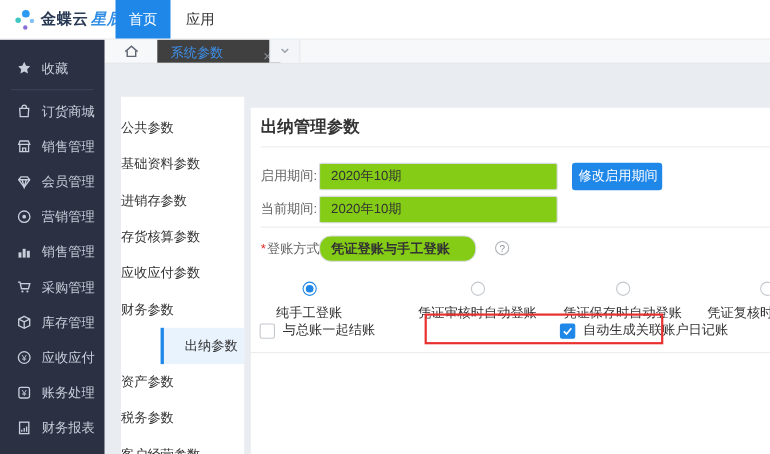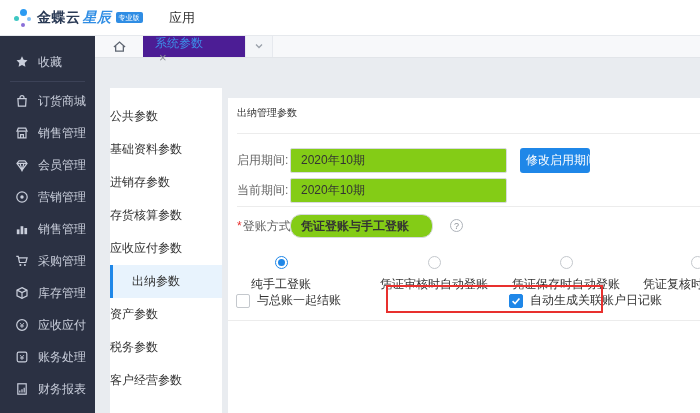--- a/index.html
+++ b/index.html
@@ -25,41 +25,41 @@
 
   
   .sidebar{position:absolute;left:0;top:35px;width:95px;height:378px;background:#2b3143;padding-top:11px;z-index:4;}
   .side-item{display:flex;align-items:center;height:32px;padding-left:15px;gap:9px;color:#c9cedb;font-size:12px;cursor:pointer;white-space:nowrap;}
   .side-icon{width:14px;height:14px;flex:none;display:flex;}
   .side-divider{height:1px;background:#3c4257;margin:3px 10px;}
 
   
   .tabstrip{position:absolute;left:95px;top:35px;width:605px;height:22px;background:#f7f8fa;border-bottom:1px solid #e2e5e9;z-index:3;}
   .home-btn{position:absolute;left:17px;top:4px;width:15px;height:15px;cursor:pointer;display:flex;}
-  .doc-tab{position:absolute;left:48px;top:0;height:22px;width:92px;background:#4c1d95;display:flex;align-items:flex-start;padding:0 8px 0 12px;cursor:pointer;flex-direction:column;}
+  .doc-tab{position:absolute;left:48px;top:0;height:22px;width:92px;background:#404040;display:flex;align-items:flex-end;padding:0 8px 0 12px;cursor:pointer;}
   .doc-tab-label{font-size:12px;color:#3d8ee8;flex:1;}
   .doc-close{font-size:13px;color:#8a9097;line-height:12px;cursor:pointer;margin-left:4px;}
   .tab-dd{position:absolute;left:150px;top:0;width:26px;height:22px;background:#f3f5f8;border-left:1px solid #e6e9ee;border-right:1px solid #e6e9ee;display:flex;align-items:center;justify-content:center;cursor:pointer;}
 
   
   .paramnav{position:absolute;left:110px;top:88px;width:112px;height:325px;background:#fff;padding-top:12px;z-index:2;}
   .pn-item{height:33px;line-height:33px;font-size:12px;color:#333;cursor:pointer;white-space:nowrap;}
-  .pn-item.selected{background:#e8f3fd;border-left:3px solid #1f87e8;padding-left:19px;}
+  .pn-item.selected{background:#e8f3fd;border-left:3px solid #1f87e8;padding-left:19px;margin-left:36px;}
 
   
   .mainpanel{position:absolute;left:228px;top:98px;width:472px;height:315px;background:#fff;z-index:2;}
-  .mp-title{position:absolute;left:9px;top:8px;font-size:10px;font-weight:normal;color:#333;}
+  .mp-title{position:absolute;left:9px;top:8px;font-size:15px;font-weight:bold;color:#333;}
   .mp-div{position:absolute;height:1px;background:#ececec;}
   .div1{left:9px;right:0;top:35px;}
   .div2{left:9px;right:0;top:108px;}
   .div3{left:0;right:0;top:222px;}
   .f-label{position:absolute;font-size:12px;color:#666;height:25px;line-height:25px;white-space:nowrap;}
   .f-input{position:absolute;border:1px solid #d7dade;border-radius:2px;background:#84cc16;font-size:12px;color:#333;padding:0 0 0 10px;height:25px;box-sizing:border-box;font-family:"Liberation Sans","DejaVu Sans",sans-serif;outline:none;}
   .bold-input{font-weight:bold;border-radius:11px;}
-  .blue-btn{position:absolute;left:292px;top:50px;width:70px;height:25px;background:#1f87e8;color:#fff;font-size:12px;border:none;border-radius:3px;cursor:pointer;font-family:inherit;white-space:nowrap;}
+  .blue-btn{position:absolute;left:292px;top:50px;width:82px;height:25px;background:#1f87e8;color:#fff;font-size:12px;border:none;border-radius:3px;cursor:pointer;font-family:inherit;white-space:nowrap;}
   .req{color:#e8302e;margin-right:1px;}
   .help-circle{position:absolute;left:222px;top:121px;width:13px;height:13px;border:1px solid #aeb3ba;border-radius:50%;color:#8b9097;font-size:9px;line-height:13px;text-align:center;box-sizing:border-box;cursor:pointer;}
 
   .radio-group{position:absolute;top:158px;display:flex;align-items:center;gap:7px;cursor:pointer;flex-direction:column;}
   .radio{width:13px;height:13px;border:1px solid #c4c8cd;border-radius:50%;background:#fff;box-sizing:border-box;position:relative;flex:none;}
   .radio.checked{border-color:#1f87e8;}
   .radio.checked::after{content:"";position:absolute;left:2px;top:2px;width:7px;height:7px;border-radius:50%;background:#1f87e8;}
   .opt-label{font-size:12px;color:#333;white-space:nowrap;}
 
   .cb-group{position:absolute;top:194px;display:flex;align-items:center;gap:7px;cursor:pointer;}
@@ -78,20 +78,21 @@
       <span class="dots">
         <span class="dot d1"></span>
           <span class="dot d2"></span>
           <span class="dot d3"></span>
           <span class="dot d4"></span>
       </span>
       <span class="brand">金蝶云</span>
       <span class="brand-sub">星辰</span>
       <span class="badge">专业版</span>
     </div>
+    <div class="top-tab tt-home active">首页</div>
     <div class="top-tab tt-app">应用</div>
   </div>
 
   <div class="sidebar">
     <div class="side-item">
       <span class="side-icon">
         <svg width="14" height="14" viewBox="0 0 14 14">
             <path d="M7 1.2 8.7 4.8l3.8.5-2.8 2.7.7 3.8L7 10 3.6 11.8l.7-3.8L1.5 5.3l3.8-.5z" fill="#c9cedb"></path>
           </svg>
       </span>
@@ -211,20 +212,21 @@
         </svg>
     </div>
   </div>
 
   <div class="paramnav">
     <div class="pn-item">公共参数</div>
     <div class="pn-item">基础资料参数</div>
     <div class="pn-item">进销存参数</div>
     <div class="pn-item">存货核算参数</div>
     <div class="pn-item">应收应付参数</div>
+    <div class="pn-item">财务参数</div>
     <div class="pn-item selected">出纳参数</div>
     <div class="pn-item">资产参数</div>
     <div class="pn-item">税务参数</div>
     <div class="pn-item">客户经营参数</div>
   </div>
 
   <div class="mainpanel">
     <div class="mp-title">出纳管理参数</div>
     <div class="mp-div div1"></div>
 

